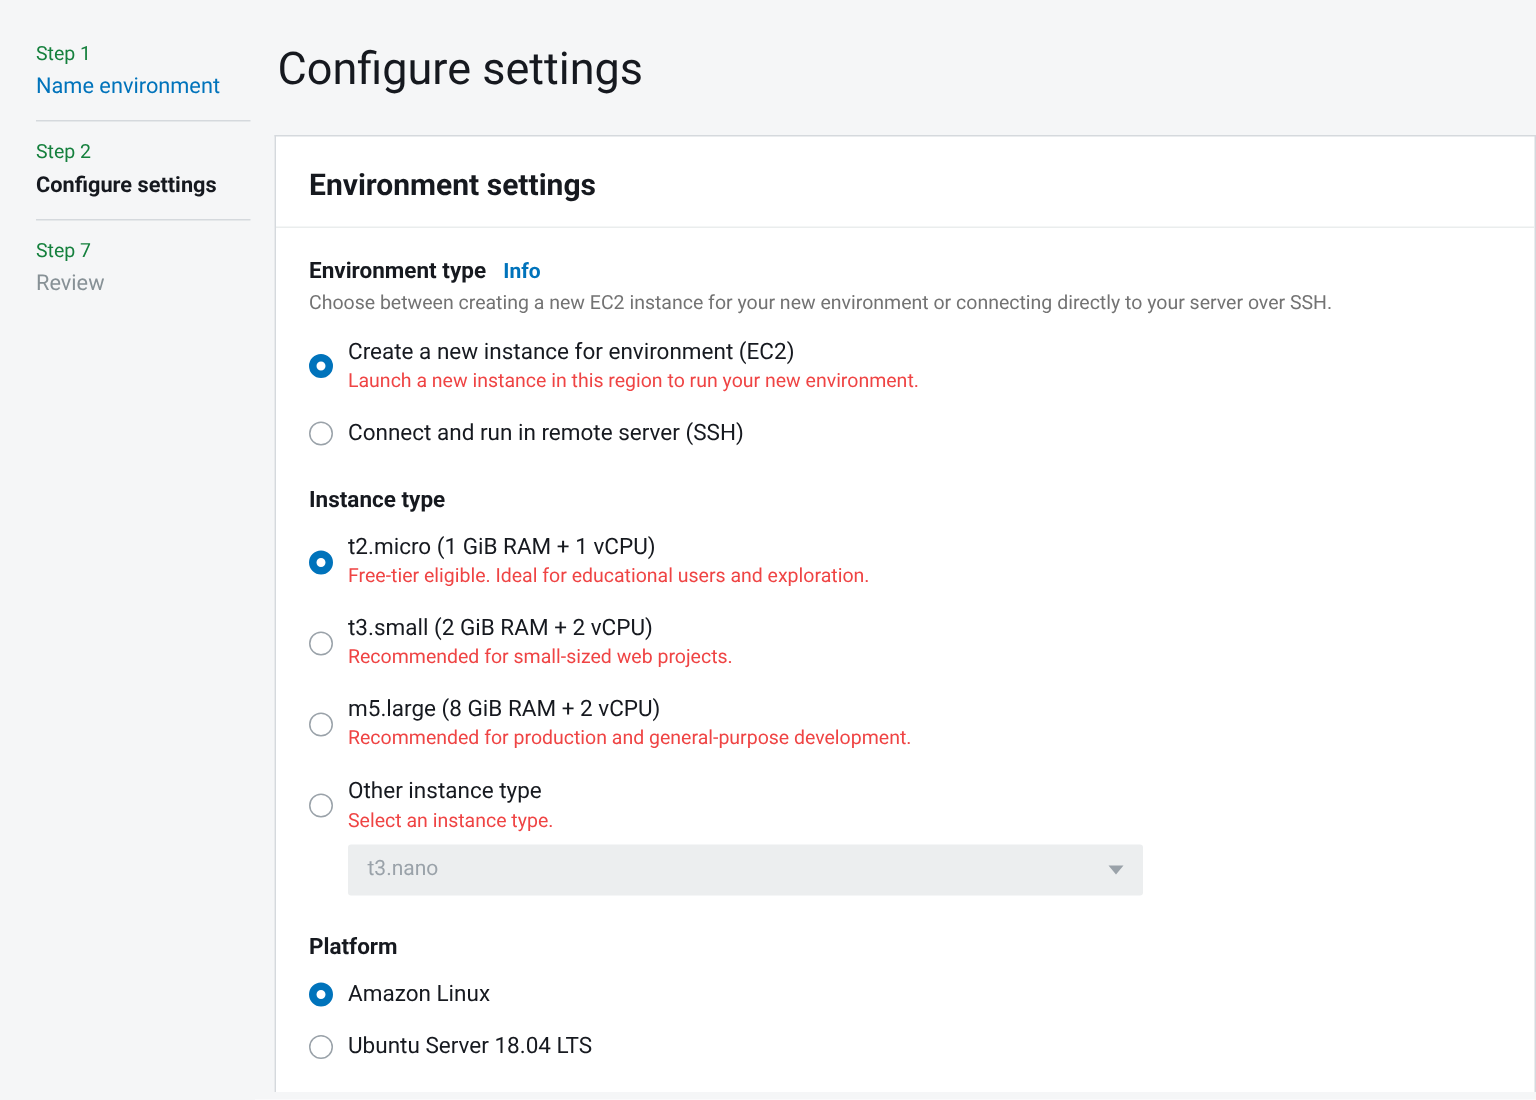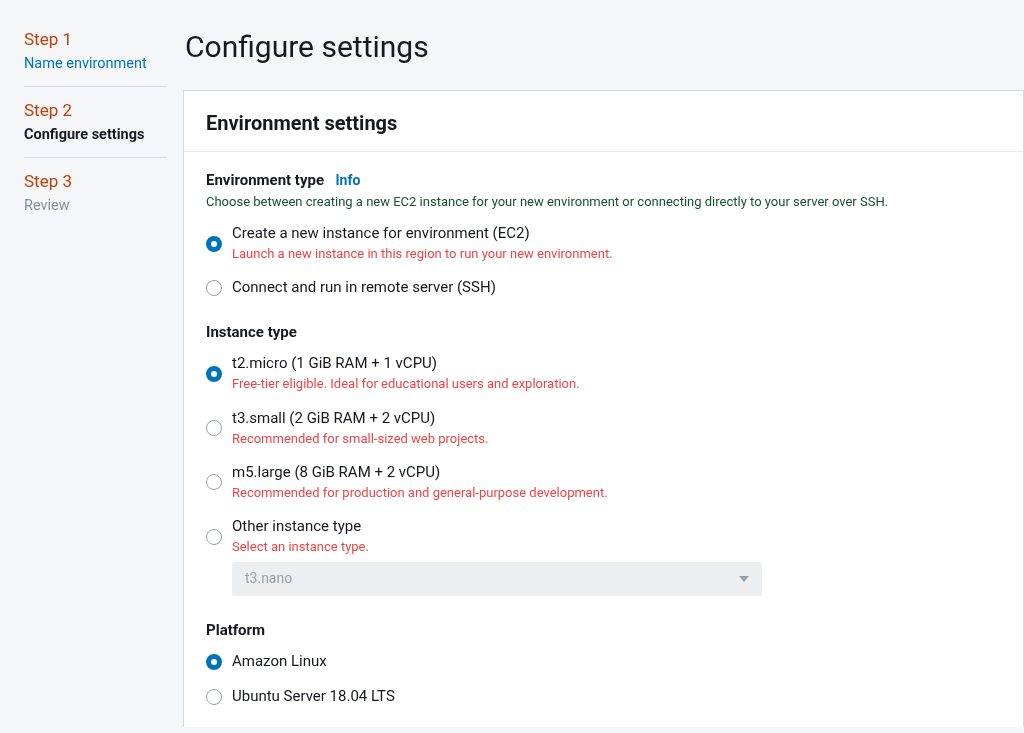--- a/index.html
+++ b/index.html
@@ -15,21 +15,21 @@
     width: 1024px;
     min-height: 733px;
   }
   .sidebar {
     width: 183px;
     padding: 28px 16px 0 24px;
     flex-shrink: 0;
   }
   .step-block { padding-bottom: 12px; }
   .step-sep { border-top: 1px solid #d5d9dd; margin-bottom: 12px; }
-  .step-label { font-size: 17px; color: #c2410c; margin-bottom: 2px; }
+  .step-label { font-size: 13px; color: #15803d; margin-bottom: 2px; }
   .step-name { font-size: 14.5px; }
   .step-name.link { color: #0073bb; }
   .step-name.active { color: #16191f; font-weight: 700; }
   .step-name.dim { color: #879196; }
 
   .main {
     flex: 1;
     padding: 26px 0 0 0;
   }
   .page-title {
@@ -64,21 +64,21 @@
   }
   .info-link {
     color: #0073bb;
     font-size: 14px;
     font-weight: 700;
     margin-left: 8px;
     cursor: pointer;
   }
   .section-desc {
     font-size: 13px;
-    color: #14532d;
+    color: #737373;
     margin-bottom: 12px;
   }
   .radio-row {
     display: flex;
     align-items: center;
     margin-bottom: 14px;
     cursor: pointer;
   }
   .radio-row.last { margin-bottom: 0; }
   .radio-circle {
@@ -148,21 +148,21 @@
       <div class="step-label">Step 1</div>
       <div class="step-name link">Name environment</div>
     </div>
     <div class="step-sep"></div>
     <div class="step-block">
       <div class="step-label">Step 2</div>
       <div class="step-name active">Configure settings</div>
     </div>
     <div class="step-sep"></div>
     <div class="step-block">
-      <div class="step-label">Step 3</div>
+      <div class="step-label">Step 7</div>
       <div class="step-name dim">Review</div>
     </div>
   </aside>
 
   <main class="main">
     <h1 class="page-title">Configure settings</h1>
 
     <div class="panel">
       <div class="panel-title">Environment settings</div>
       <div class="panel-body">

